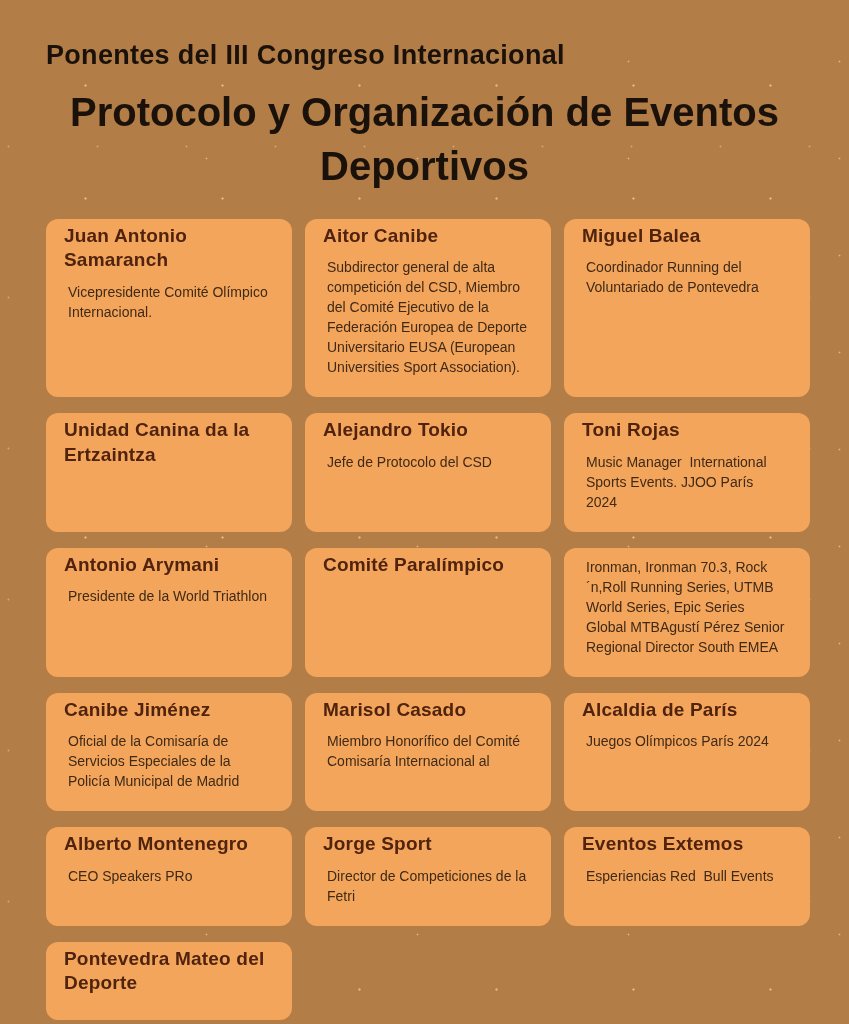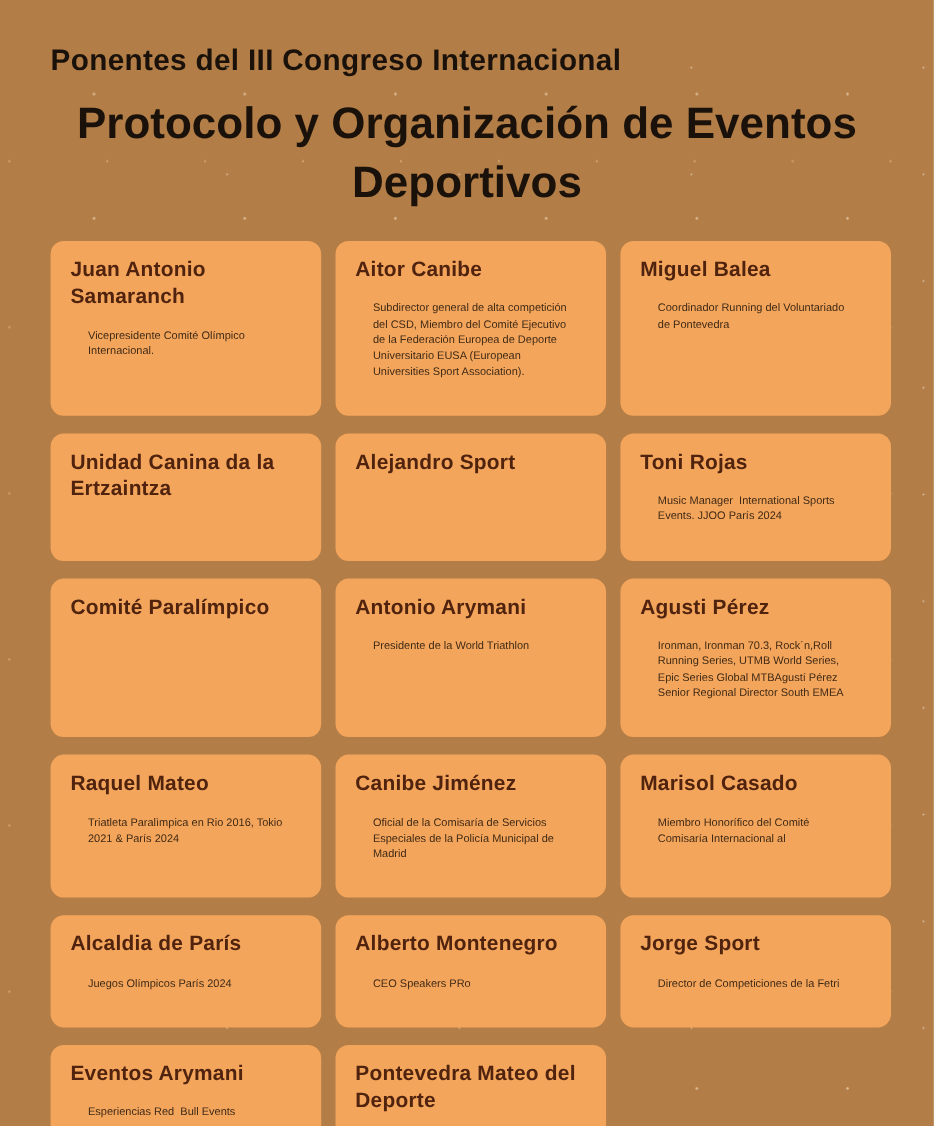--- a/index.html
+++ b/index.html
@@ -43,33 +43,33 @@
     position: relative;
     margin: 26px 39px 0 46px;
     display: grid;
     grid-template-columns: repeat(3, 1fr);
     column-gap: 13px;
     row-gap: 16px;
   }
   .card {
     background: var(--card, #f4a55c);
     border-radius: 12px;
-    padding: 15px 18px 16px 18px;
+    padding: 5px 18px 16px 18px;
   }
   .card-title {
     margin: 0 0 9px 0;
     font-size: 19px;
     font-weight: 700;
     line-height: 1.28;
     letter-spacing: 0.2px;
     color: var(--card_title_text, #50230e);
   }
   .card-desc {
-    margin: 16px;
-    font-size: 10px;
+    margin: 4px;
+    font-size: 14px;
     line-height: 1.43;
     color: var(--card_desc_text, #3f2a15);
     white-space: pre-wrap;
   }
 </style>
 </head>
 <body>
 
 <div class="page">
   <div class="kicker">Ponentes del III Congreso Internacional</div>
@@ -94,47 +94,43 @@
     <h3 class="card-title">Miguel Balea</h3>
     <p class="card-desc">Coordinador Running del Voluntariado de Pontevedra</p>
   </div>
 
   <div class="card">
     <h3 class="card-title">Unidad Canina da la Ertzaintza</h3>
 
   </div>
 
   <div class="card">
-    <h3 class="card-title">Alejandro Sport</h3>
+    <h3 class="card-title">Alejandro Tokio</h3>
+    <p class="card-desc">Jefe de Protocolo del CSD</p>
   </div>
 
   <div class="card">
     <h3 class="card-title">Toni Rojas</h3>
     <p class="card-desc">Music Manager  International Sports Events. JJOO París 2024</p>
   </div>
 
   <div class="card">
+    <h3 class="card-title">Antonio Arymani</h3>
+    <p class="card-desc">Presidente de la World Triathlon</p>
+  </div>
+
+  <div class="card">
     <h3 class="card-title">Comité Paralímpico</h3>
 
   </div>
 
   <div class="card">
-    <h3 class="card-title">Antonio Arymani</h3>
-    <p class="card-desc">Presidente de la World Triathlon</p>
-  </div>
-
-  <div class="card">
-    <h3 class="card-title">Agusti Pérez</h3>
     <p class="card-desc">Ironman, Ironman 70.3, Rock´n,Roll Running Series, UTMB World Series, Epic Series Global MTBAgustí Pérez Senior Regional Director South EMEA</p>
   </div>
 
-  <div class="card">
-    <h3 class="card-title">Raquel Mateo</h3>
-    <p class="card-desc">Triatleta Paralìmpica en Rio 2016, Tokio 2021 &amp; París 2024</p>
-  </div>
 
   <div class="card">
     <h3 class="card-title">Canibe Jiménez</h3>
     <p class="card-desc">Oficial de la Comisaría de Servicios Especiales de la Policía Municipal de Madrid</p>
   </div>
 
   <div class="card">
     <h3 class="card-title">Marisol Casado</h3>
     <p class="card-desc">Miembro Honorífico del Comité Comisaría Internacional al</p>
   </div>
@@ -148,21 +144,21 @@
     <h3 class="card-title">Alberto Montenegro</h3>
     <p class="card-desc">CEO Speakers PRo</p>
   </div>
 
   <div class="card">
     <h3 class="card-title">Jorge Sport</h3>
     <p class="card-desc">Director de Competiciones de la Fetri</p>
   </div>
 
   <div class="card">
-    <h3 class="card-title">Eventos Arymani</h3>
+    <h3 class="card-title">Eventos Extemos</h3>
     <p class="card-desc">Esperiencias Red  Bull Events</p>
   </div>
 
   <div class="card">
     <h3 class="card-title">Pontevedra Mateo del Deporte</h3>
 
   </div>
 </div>
 </div>
 

